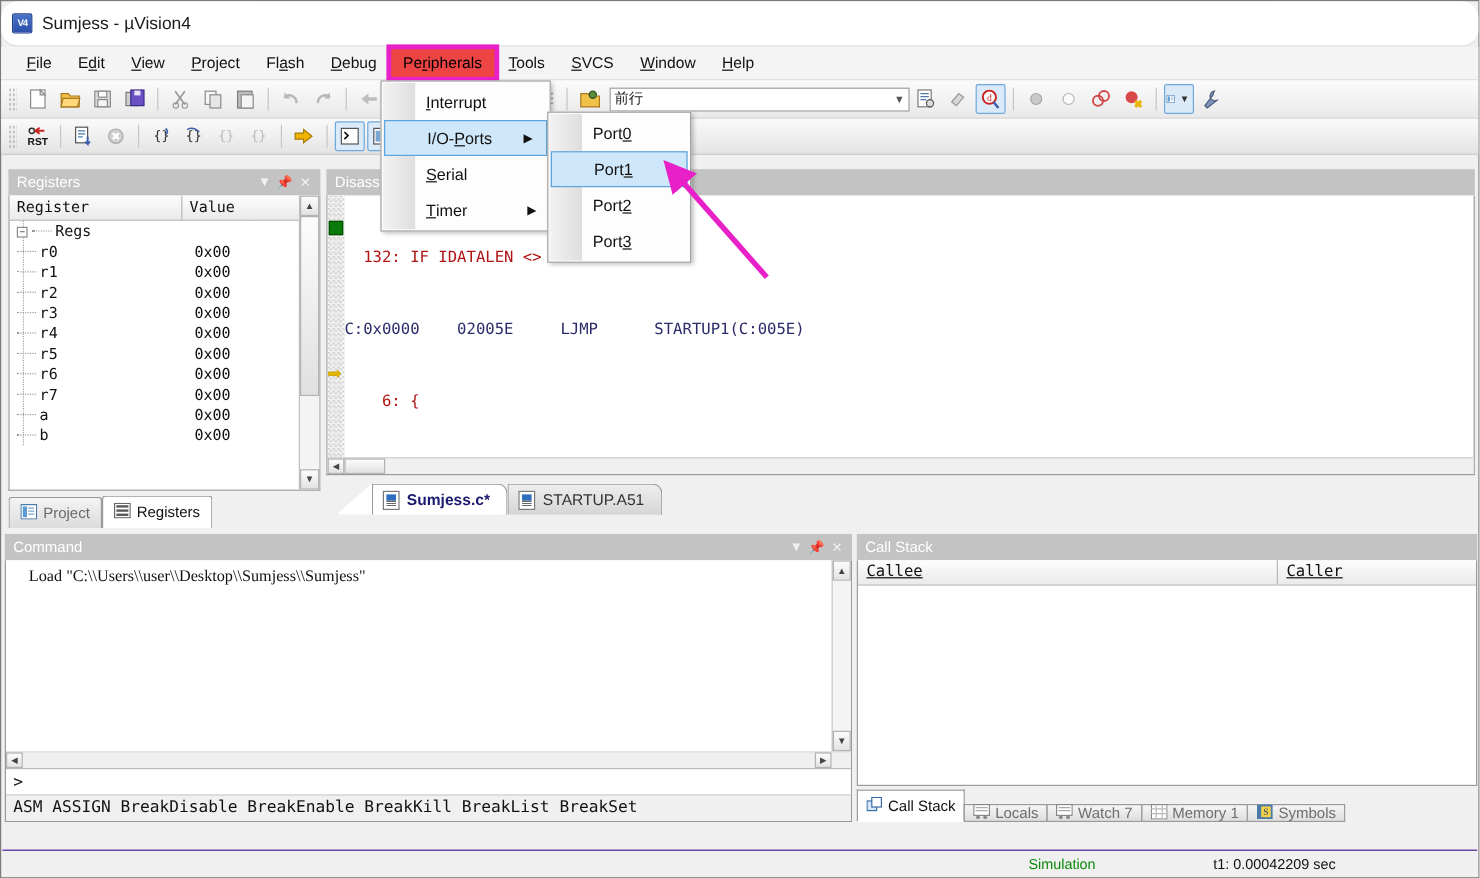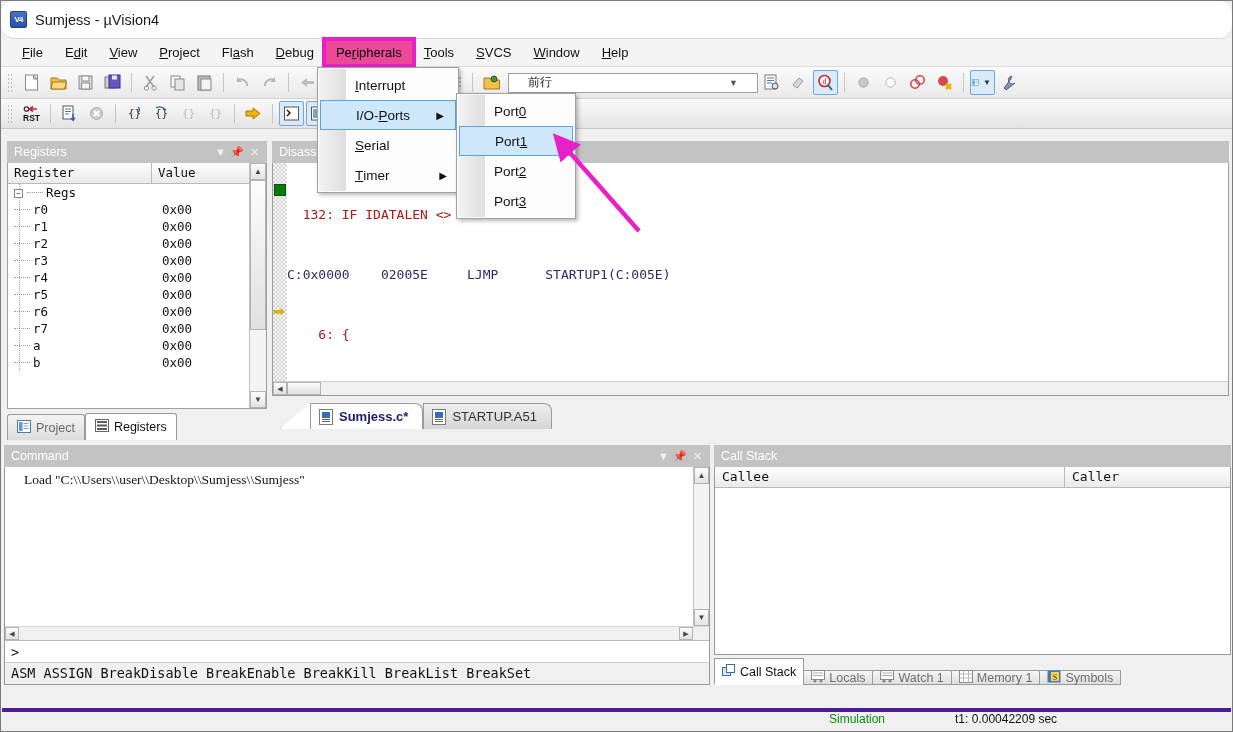--- a/index.html
+++ b/index.html
@@ -35,21 +35,21 @@
   .menubar {
     height:28px; background:#f4f4f4; display:flex; align-items:center;
     padding-left:10px; border-bottom:1px solid #dcdcdc;
   }
   .menu-item {
     font-size:13px; color:#111; padding:5px 11px; cursor:default; white-space:nowrap;
   }
   .menu-item u { text-decoration:underline; }
   .menu-item.hl {
     outline:4px solid #e820c8; outline-offset:-1px;
-    background:#ec4899; color:#000; position:relative; z-index:60;
+    background:#ef4444; color:#000; position:relative; z-index:60;
   }
 
   
   .toolbar {
     height:32px; background:linear-gradient(#fbfbfb,#e9e9e9);
     display:flex; align-items:center; border-bottom:1px solid #d2d2d2;
     padding-left:4px;
   }
   .toolbar.second { height:30px; border-bottom:1px solid #c8c8c8; background:linear-gradient(#fafafa,#e4e4e4); }
   .grip { width:7px; height:20px; margin:0 4px 0 2px;
@@ -57,21 +57,21 @@
     background-size:3px 4px; opacity:.85; }
   .tb-btn {
     width:25px; height:25px; display:flex; align-items:center; justify-content:center;
     margin:0 1px; border:1px solid transparent; border-radius:2px; cursor:default;
     font-size:14px; color:#333; position:relative;
   }
   .tb-btn.act { border-color:#6fa8dc; background:#daeaf8; }
   .sep { width:1px; height:19px; background:#c6c6c6; margin:0 5px; }
   .combo {
     width:250px; height:20px; background:#fff; border:1px solid #9e9e9e;
-    display:flex; align-items:center; padding:0 19px; font-size:12px; color:#222;
+    display:flex; align-items:center; padding:0 3px; font-size:12px; color:#222;
     margin-left:3px;
   }
   .combo .cv { flex:1; }
   .combo .ca { color:#555; font-size:9px; }
   .tb-split { display:flex; align-items:center; }
   .tb-split .arr { font-size:8px; color:#333; padding:0 3px; }
 
   
   .ico { width:19px; height:19px; display:block; }
 
@@ -188,34 +188,34 @@
 
   
   .csw { position:absolute; left:712px; top:304px; right:0; bottom:0; }
   .cs-title { height:22px; background:#c3c3c3; color:#fff; font-size:12.5px;
               display:flex; align-items:center; padding-left:7px; }
   .cs-body { position:absolute; top:22px; left:0; right:0; bottom:30px;
              border:1px solid #9a9a9a; border-top:none; background:#fff; }
   .cs-head { display:flex; height:21px; background:linear-gradient(#fdfdfd,#eaeaea);
              border-bottom:1px solid #b9b9b9; font-family:"DejaVu Sans Mono", monospace;
              font-size:13px; }
-  .cs-head div { padding:2px 0 0 7px; color:#111; }
+  .cs-head div { padding:2px 0 0 7px; color:#111;text-decoration:underline; }
   .ch1 { width:350px; border-right:1px solid #b9b9b9; }
   .ch2 { flex:1; }
   .cstabs { position:absolute; left:0; right:0; bottom:0; height:29px;
             display:flex; align-items:flex-end; }
   .cstab { height:15px; display:flex; align-items:center; gap:4px; padding:0 7px;
            border:1px solid #9b9b9b; background:linear-gradient(#f6f6f6,#dedede);
            font-size:12.5px; color:#6e6e6e; cursor:default; margin-right:-1px; }
   .cstab.on { background:#fff; color:#111; height:27px; border-bottom-color:#fff; }
 
   
   .statusbar { position:absolute; left:1px; right:1px; bottom:1px; height:22px;
-               background:#f0f0f0; border-top:4px solid #4c1d95;
-               display:flex; font-size:12px; }
+               background:#f0f0f0; border-top:1px solid #4c1d95;
+               display:flex; align-items:center; font-size:12px;gap:28px; }
   .sb-cell { padding:0 10px; color:#111; }
   .sb-sim { color:#0b8a0b; padding-left:115px; }
   .sb-t1 { padding-left:60px; }
 
   
   .dropdown { position:absolute; background:#fdfdfd; border:1px solid #a0a0a0;
               box-shadow:2px 2px 4px rgba(0,0,0,.28); z-index:80; padding:2px 0; }
   .dd-gutter { position:absolute; left:1px; top:1px; bottom:1px; width:27px;
                background:linear-gradient(90deg,#f2f2f2,#dedede); }
   .dd-item { height:30px; display:flex; align-items:center; padding-left:37px;
@@ -758,21 +758,21 @@
         </div>
         <div class="cstab">
           <span><svg width="14" height="13" viewBox="0 0 14 13">
                 <rect x="0.5" y="0.5" width="13" height="9" fill="#fff" stroke="#888"></rect>
                 <g stroke="#aaa">
                   <path d="M2 3h10M2 5.5h10"></path>
                 </g>
                 <circle cx="4" cy="11" r="1.6" fill="#888"></circle>
                 <circle cx="10" cy="11" r="1.6" fill="#888"></circle>
               </svg></span>
-          <span>Watch 1</span>
+          <span>Watch 7</span>
         </div>
         <div class="cstab">
           <span><svg width="14" height="13" viewBox="0 0 14 13">
                 <rect x="0.5" y="0.5" width="13" height="12" fill="#fff" stroke="#888"></rect>
                 <g stroke="#bbb">
                   <path d="M0.5 4h13M0.5 8h13M4.5 0.5v12M9.5 0.5v12"></path>
                 </g>
               </svg></span>
           <span>Memory 1</span>
         </div>

